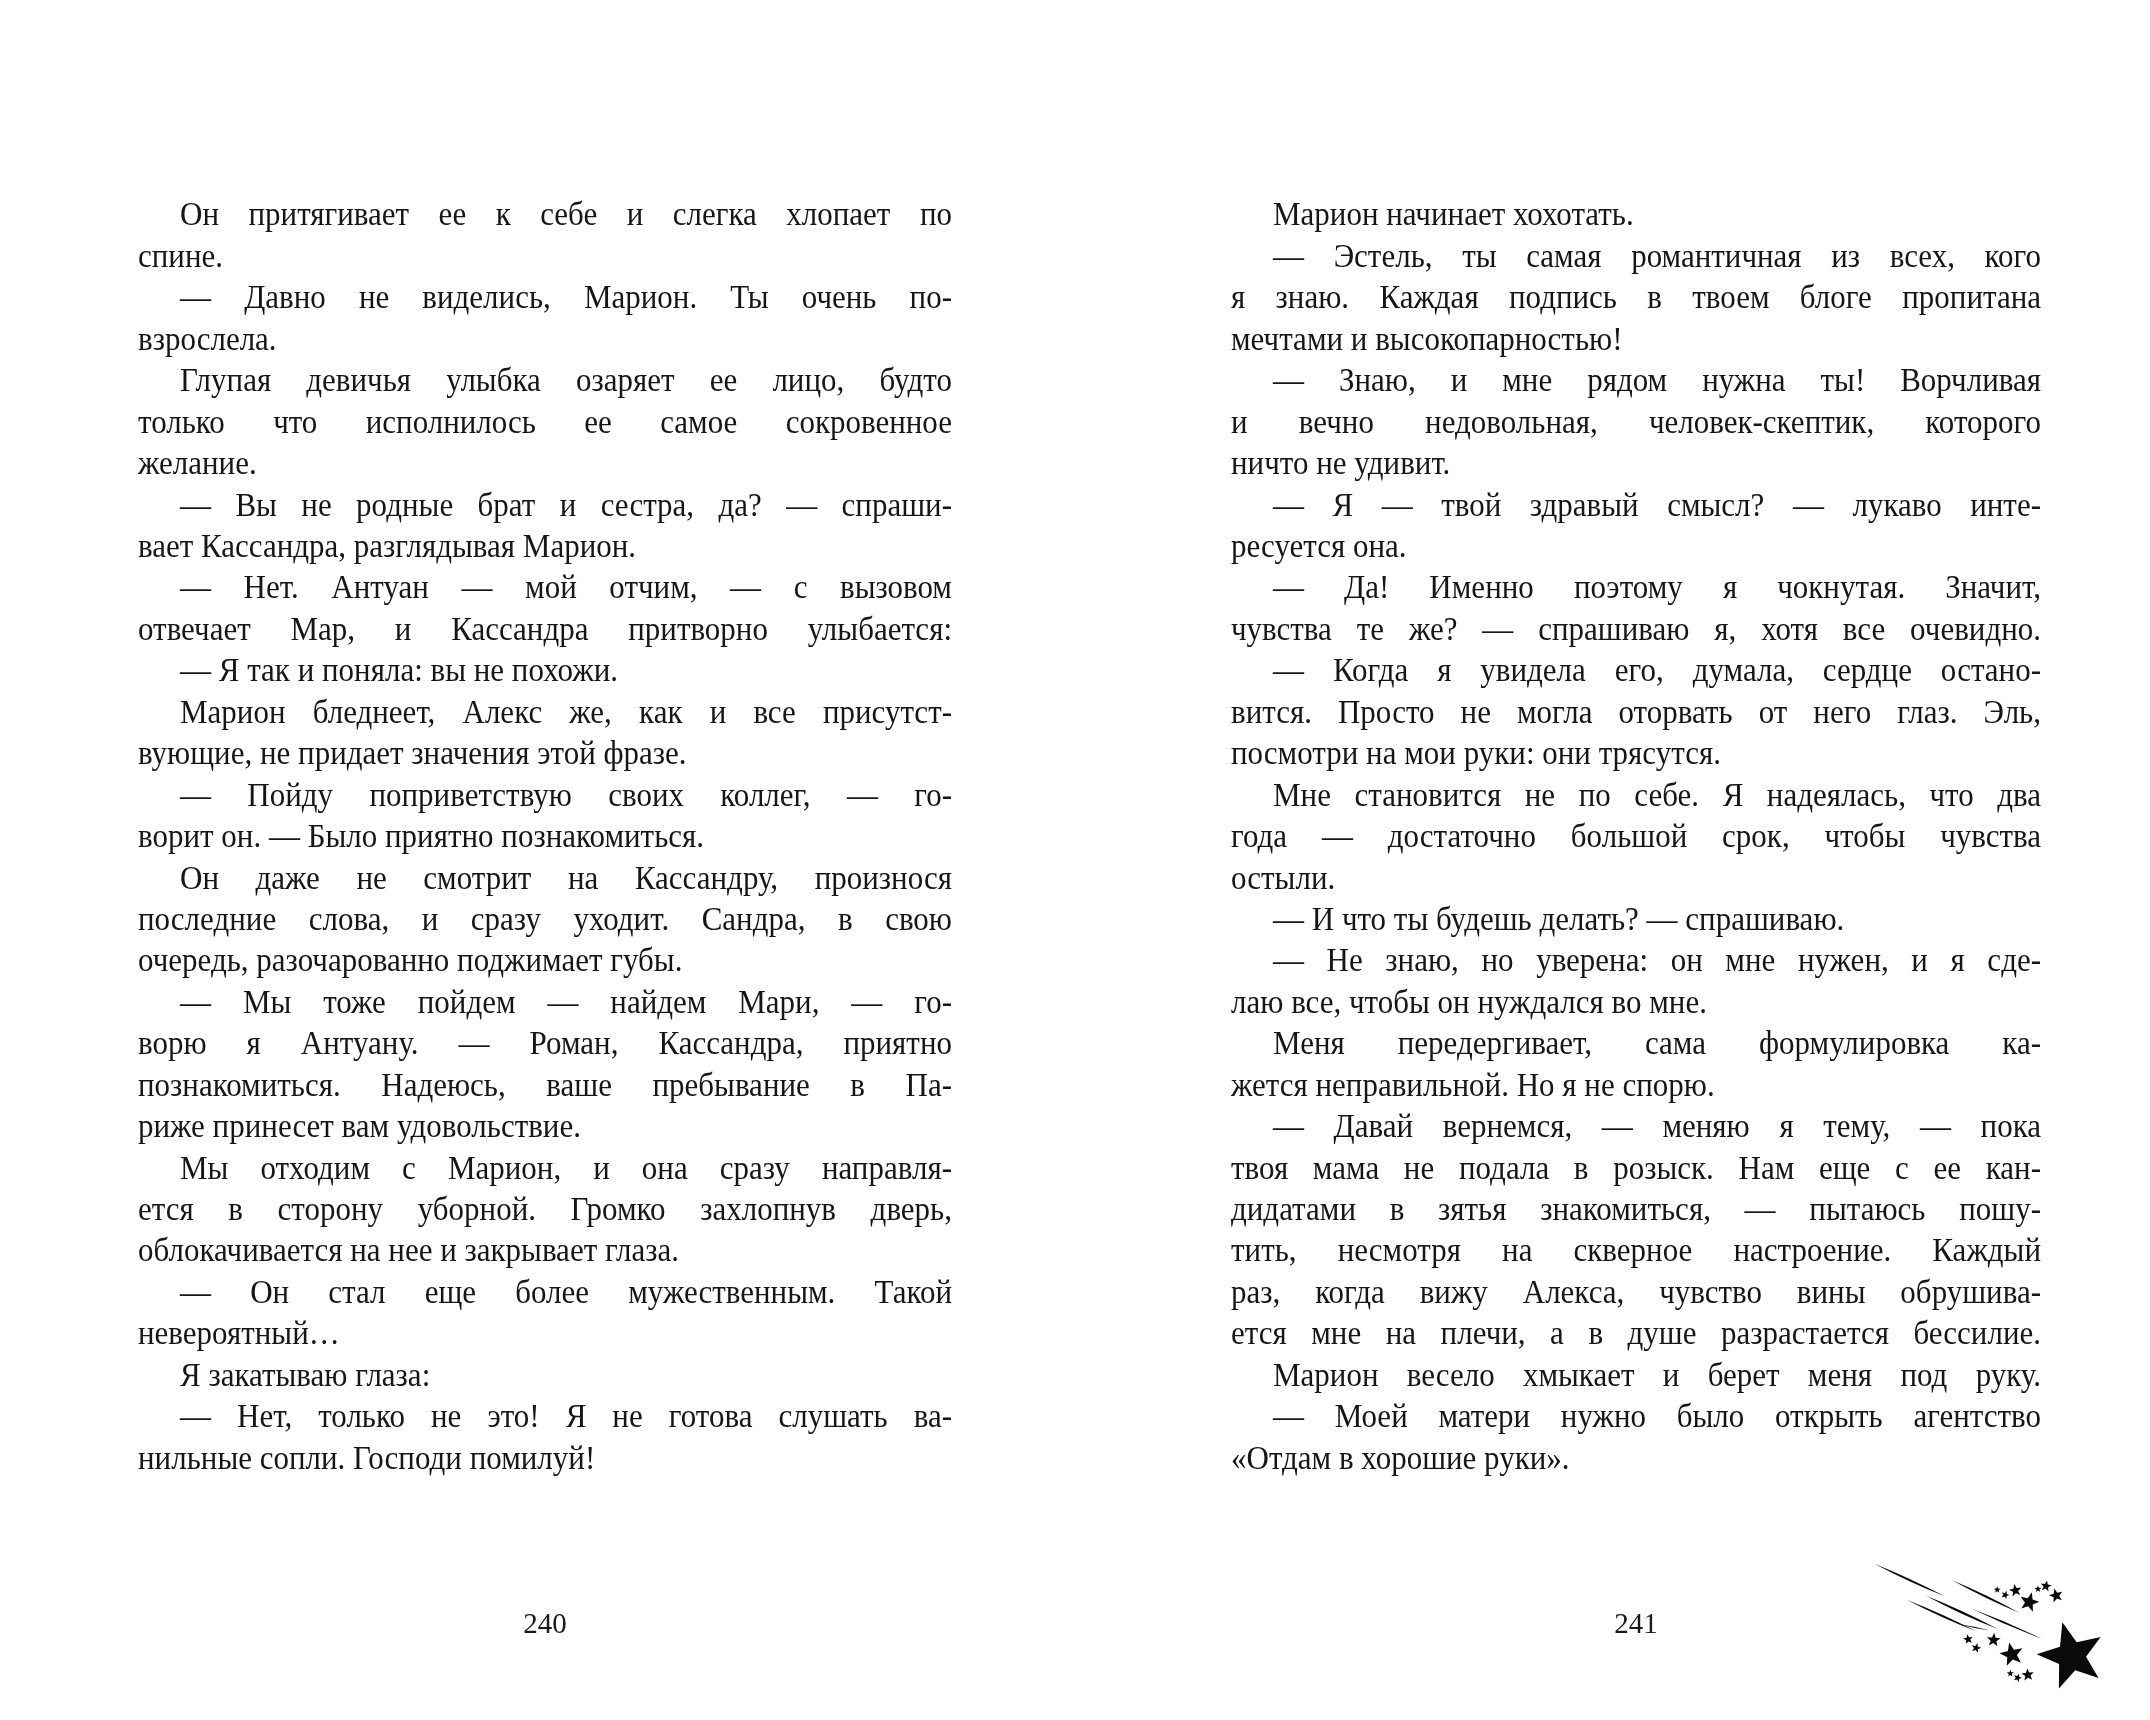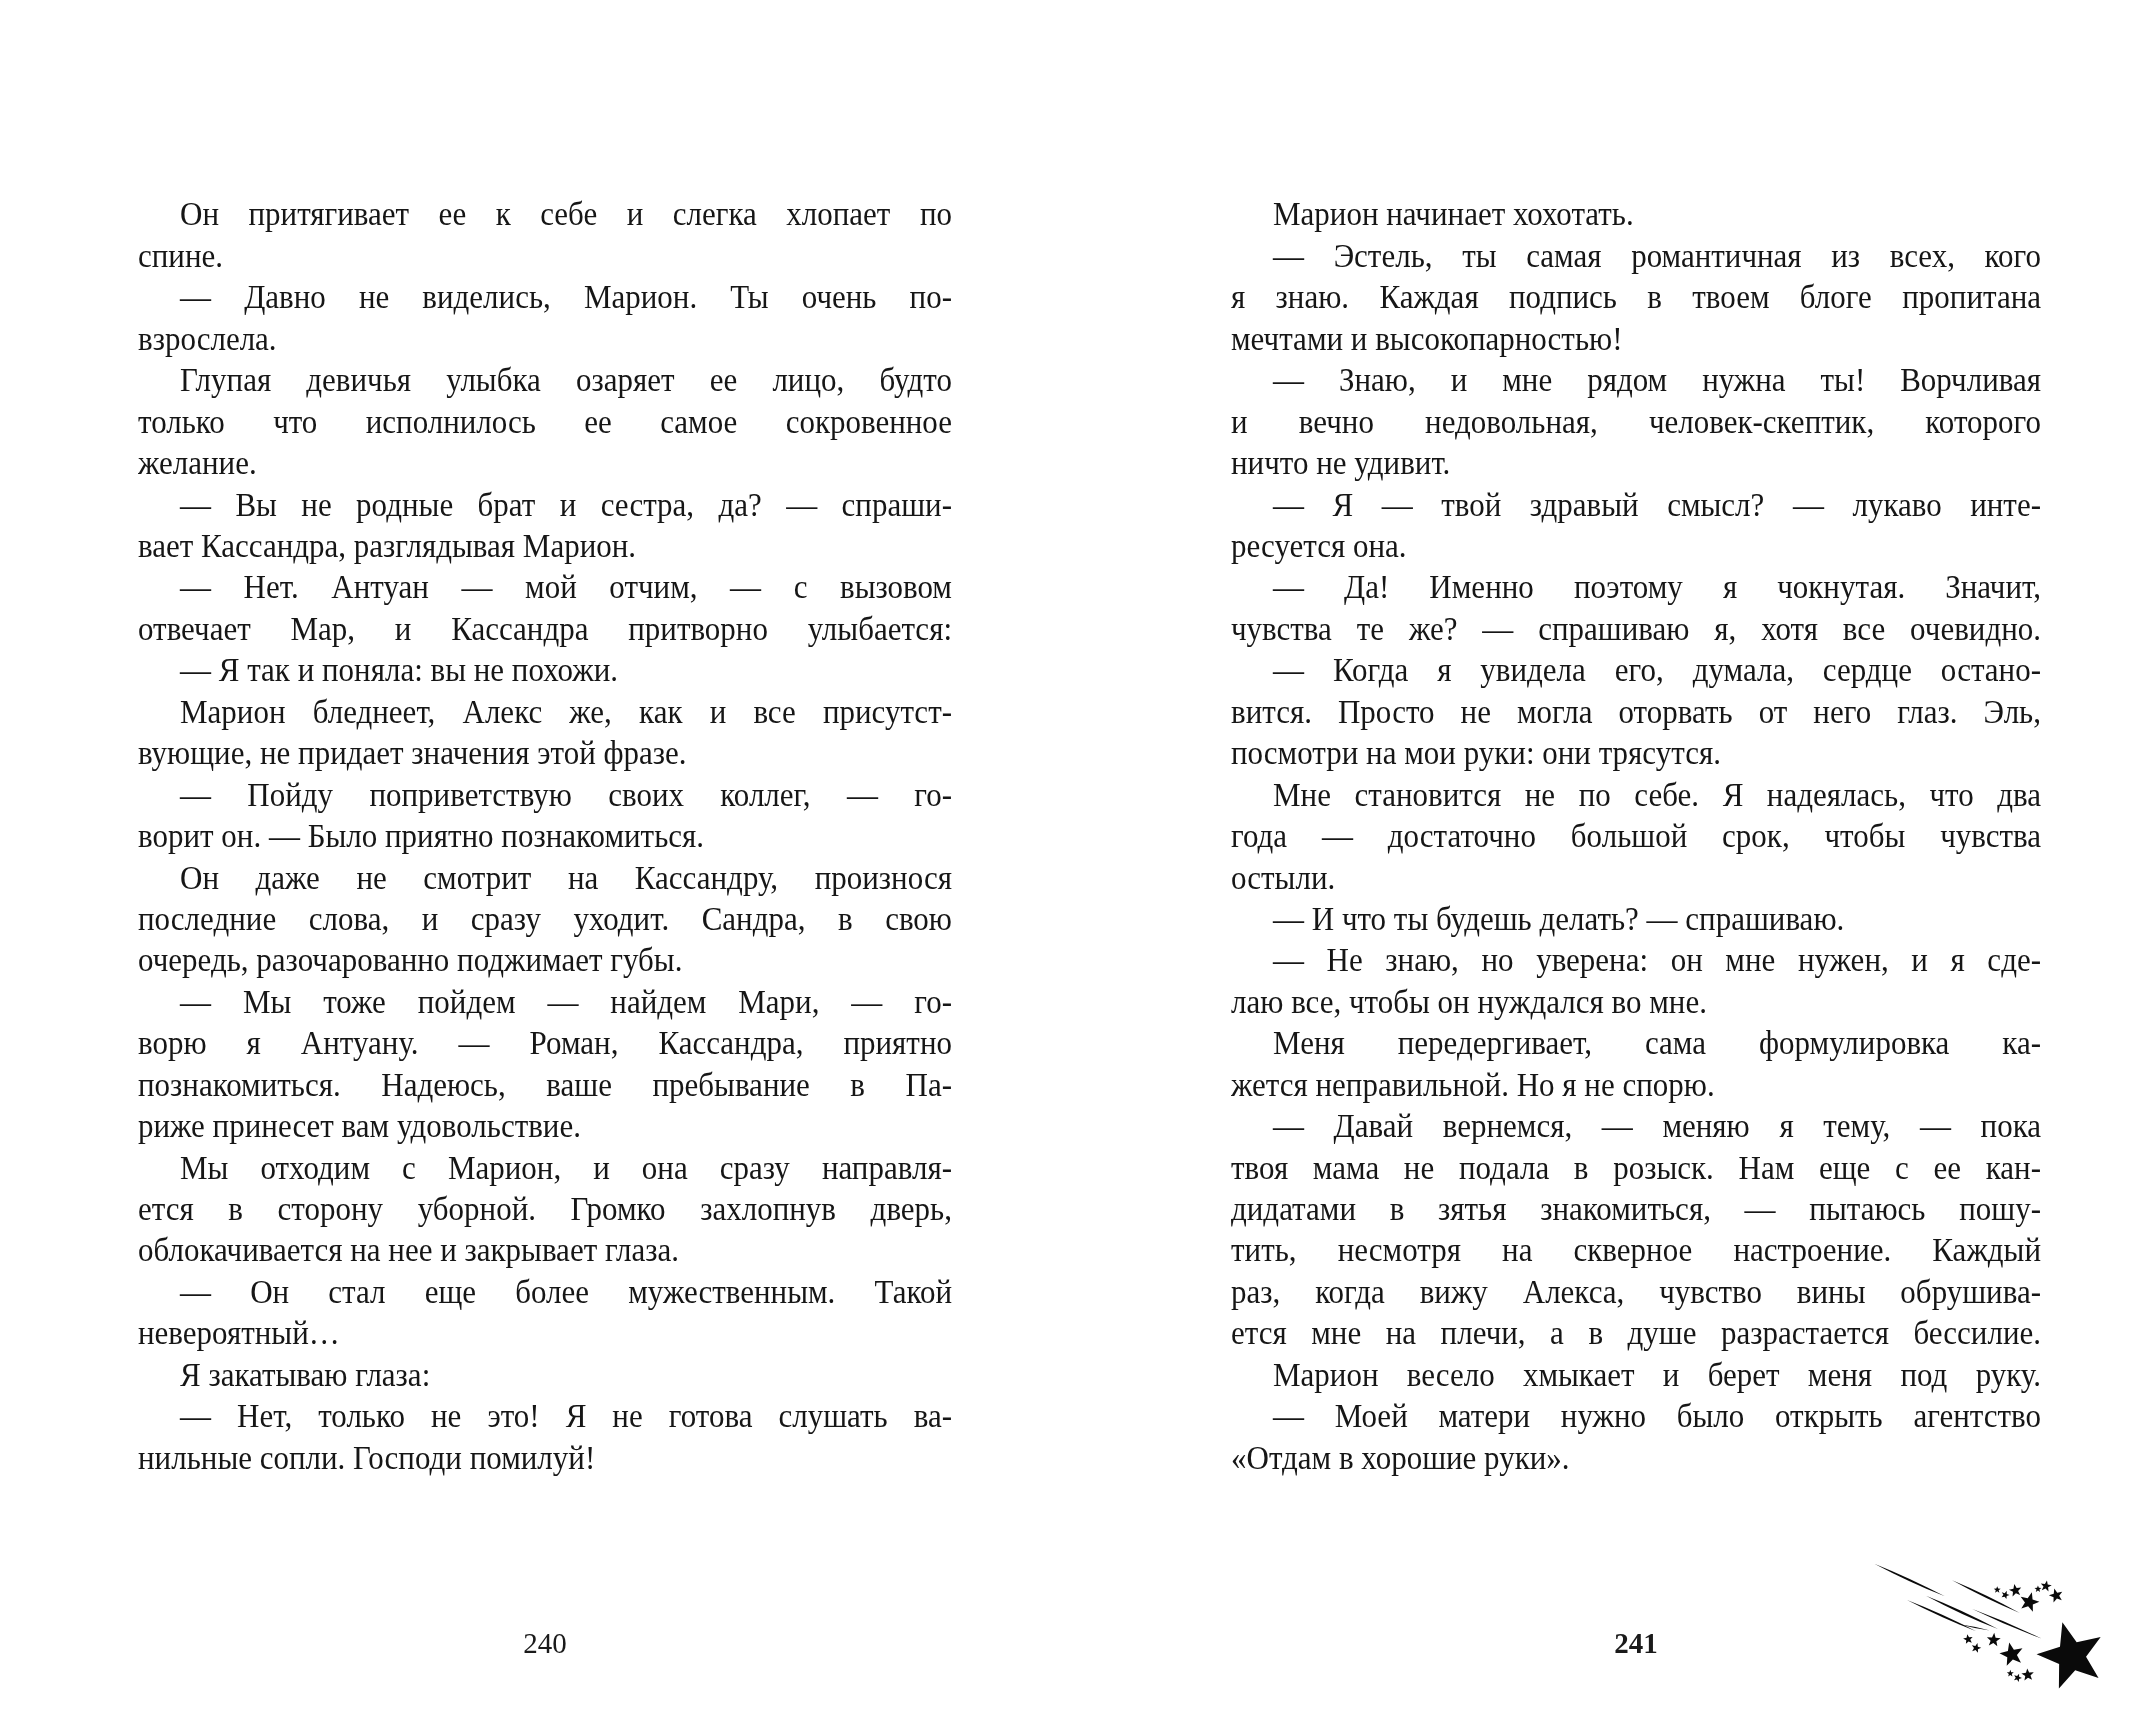--- a/index.html
+++ b/index.html
@@ -17,24 +17,24 @@
   .text-column.left{left:138px;width:814px;}
   .text-column.right{left:1231px;width:810px;}
   .line{
     height:37px;line-height:37px;font-size:31px;
     text-align:left;overflow:hidden;white-space:normal;
   }
   .line.just{text-align:justify;text-align-last:justify;}
   .line.indent{text-indent:42px;}
   .page-number{
     position:absolute;top:1607px;height:36px;
-    font-size:29px;text-align:center;color:#1a1a1a;margin-top:20px;
+    font-size:29px;text-align:center;color:#1a1a1a;
   }
   .page-number.left{left:138px;width:814px;}
-  .page-number.right{left:1231px;width:810px;font-weight:bold;}
+  .page-number.right{left:1231px;width:810px;}
   .decoration{
     position:absolute;left:1850px;top:1544px;width:301px;height:176px;
   }
 </style>
 </head>
 <body>
 
 <div class="text-column left">
     <div class="line indent just">Он притягивает ее к себе и слегка хлопает по</div>
     <div class="line">спине.</div>

